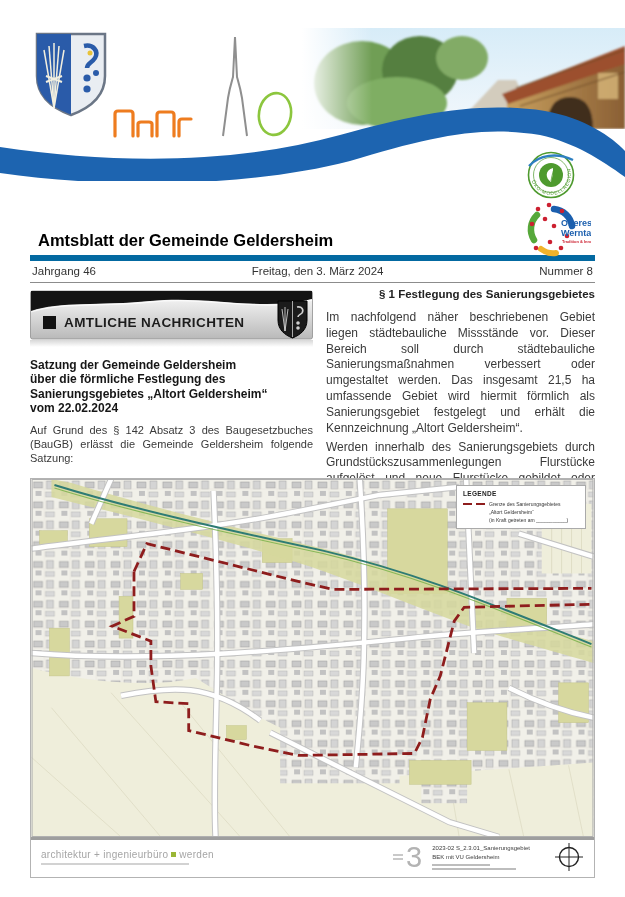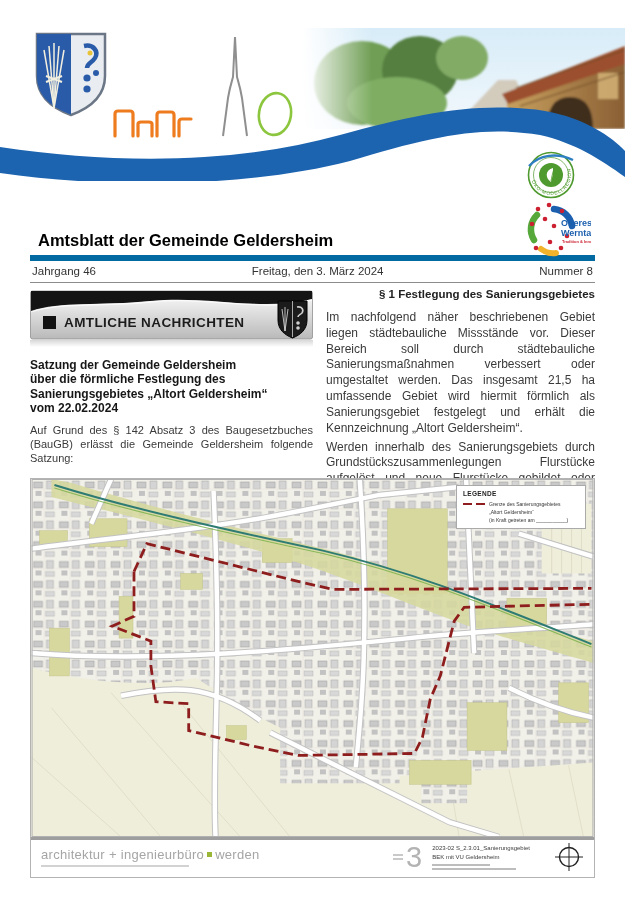--- a/index.html
+++ b/index.html
@@ -46,21 +46,21 @@
   .map-canvas{border-bottom:3px solid #9e9e9e;}
   .legend{position:absolute;top:6px;right:8px;width:130px;background:#fff;border:1px solid #aaa;
           padding:4px 6px;box-sizing:border-box;z-index:4;}
   .legend .lg-title{font-size:6.5px;font-weight:bold;color:#222;letter-spacing:.3px;margin-bottom:3px;}
   .legend .lg-row{display:flex;align-items:center;gap:4px;}
   .legend .dash{width:9px;height:2.5px;background:#8e1d1d;display:inline-block;}
   .legend .lg-txt{font-size:5px;color:#333;line-height:1.6;}
   .legend .lg-sub{font-size:5px;color:#333;line-height:1.6;margin-left:26px;}
 
   .titleblock{height:34px;display:flex;align-items:center;padding:0 10px;gap:10px;}
-  .tb-firm{color:#a5a5a5;font-size:13px;letter-spacing:.3px;display:flex;flex-direction:column;gap:3px;}
+  .tb-firm{color:#a5a5a5;font-size:10px;letter-spacing:.3px;display:flex;flex-direction:column;gap:3px;}
   .tb-firm .row{display:flex;align-items:center;gap:3px;}
   .tb-firm .gsq{width:5px;height:5px;background:#9ab636;display:inline-block;}
   .tb-bar{height:2px;background:#d2d2d2;}
   .tb-num{margin-left:auto;display:flex;align-items:center;gap:3px;}
   .tb-num .pre{display:flex;flex-direction:column;gap:2px;}
   .tb-num .pre i{width:10px;height:2px;background:#c9c9c9;display:block;}
   .tb-num .n3{font-size:29px;color:#b3b3b3;line-height:28px;}
   .tb-plan{font-size:6px;color:#3c3c3c;line-height:1.5;}
   .tb-plan .bars{margin-top:2px;display:flex;flex-direction:column;gap:2px;}
   .tb-plan .bars i{height:2px;background:#bdbdbd;display:block;}

